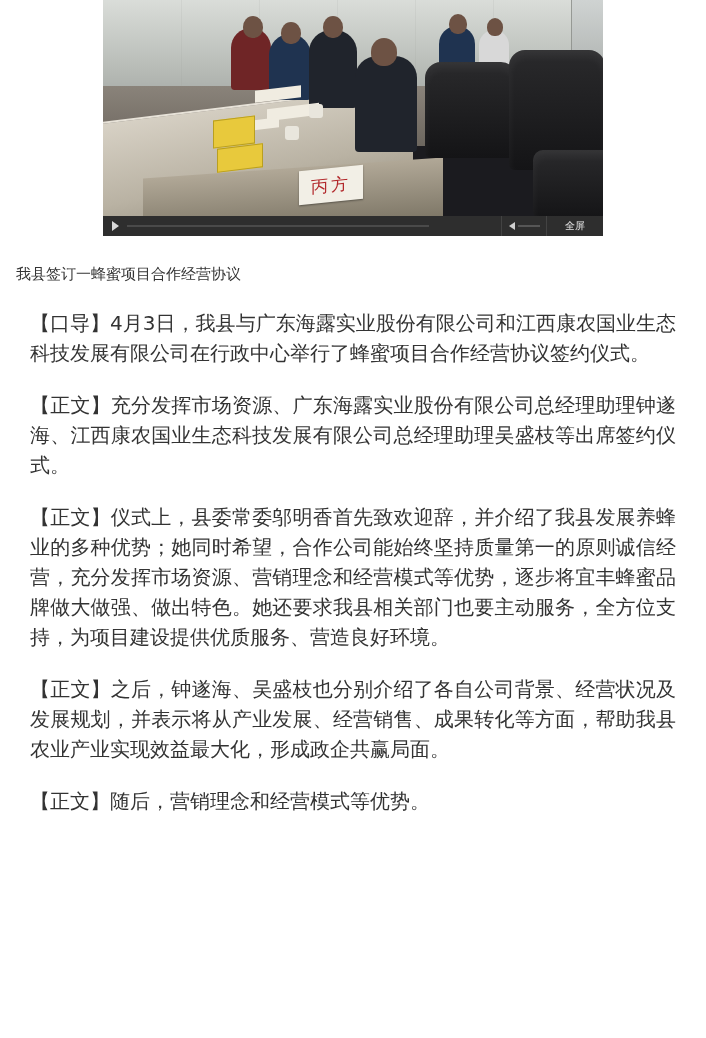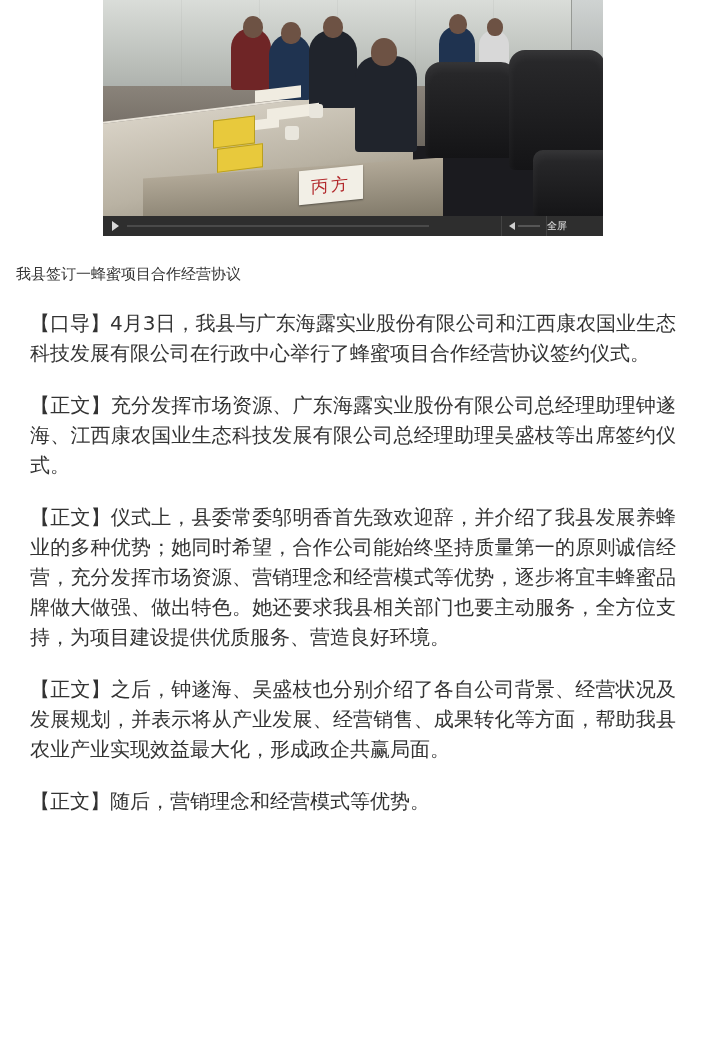--- a/index.html
+++ b/index.html
@@ -180,20 +180,21 @@
     border-top: 4px solid transparent;
     border-bottom: 4px solid transparent;
     border-right: 6px solid #d0d0d0;
     position: relative;
   }
   .volbar {
     width: 22px; height: 2px; background: #565656; margin-left: 3px;
   }
   .ctl-full {
     width: 56px;
+    text-align: center;
     color: #e2e2e2;
     cursor: pointer;
   }
 
   
   .article-title {
     text-align: left;
     font-size: 15px;
     color: #333333;
     margin: 26px 0 0 0;

